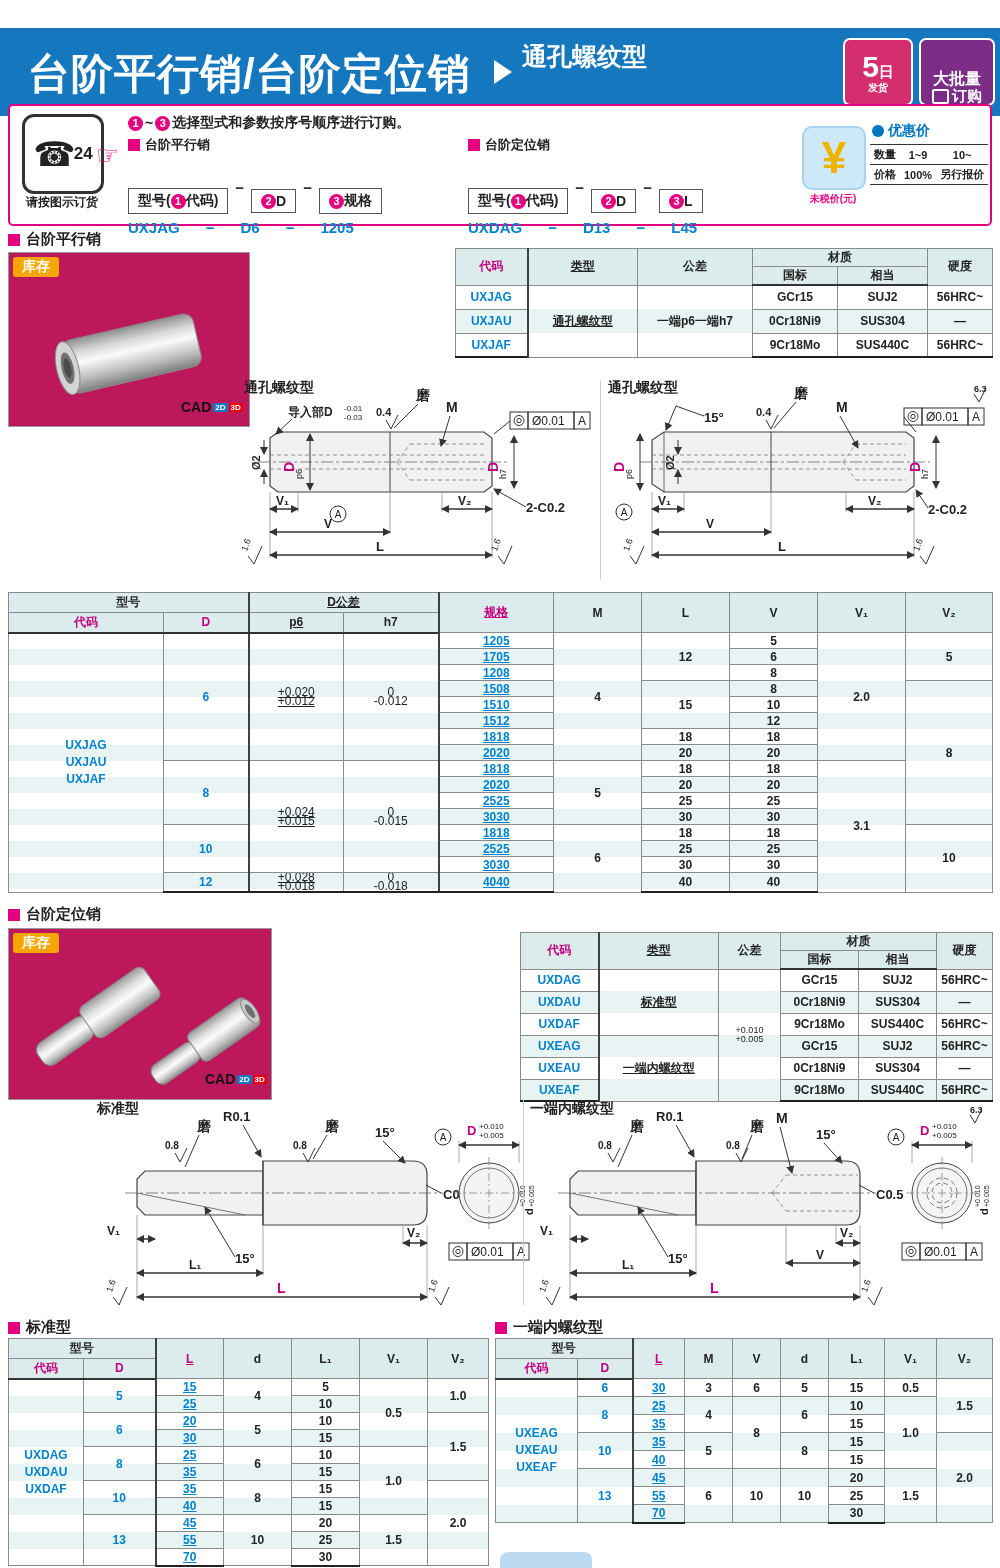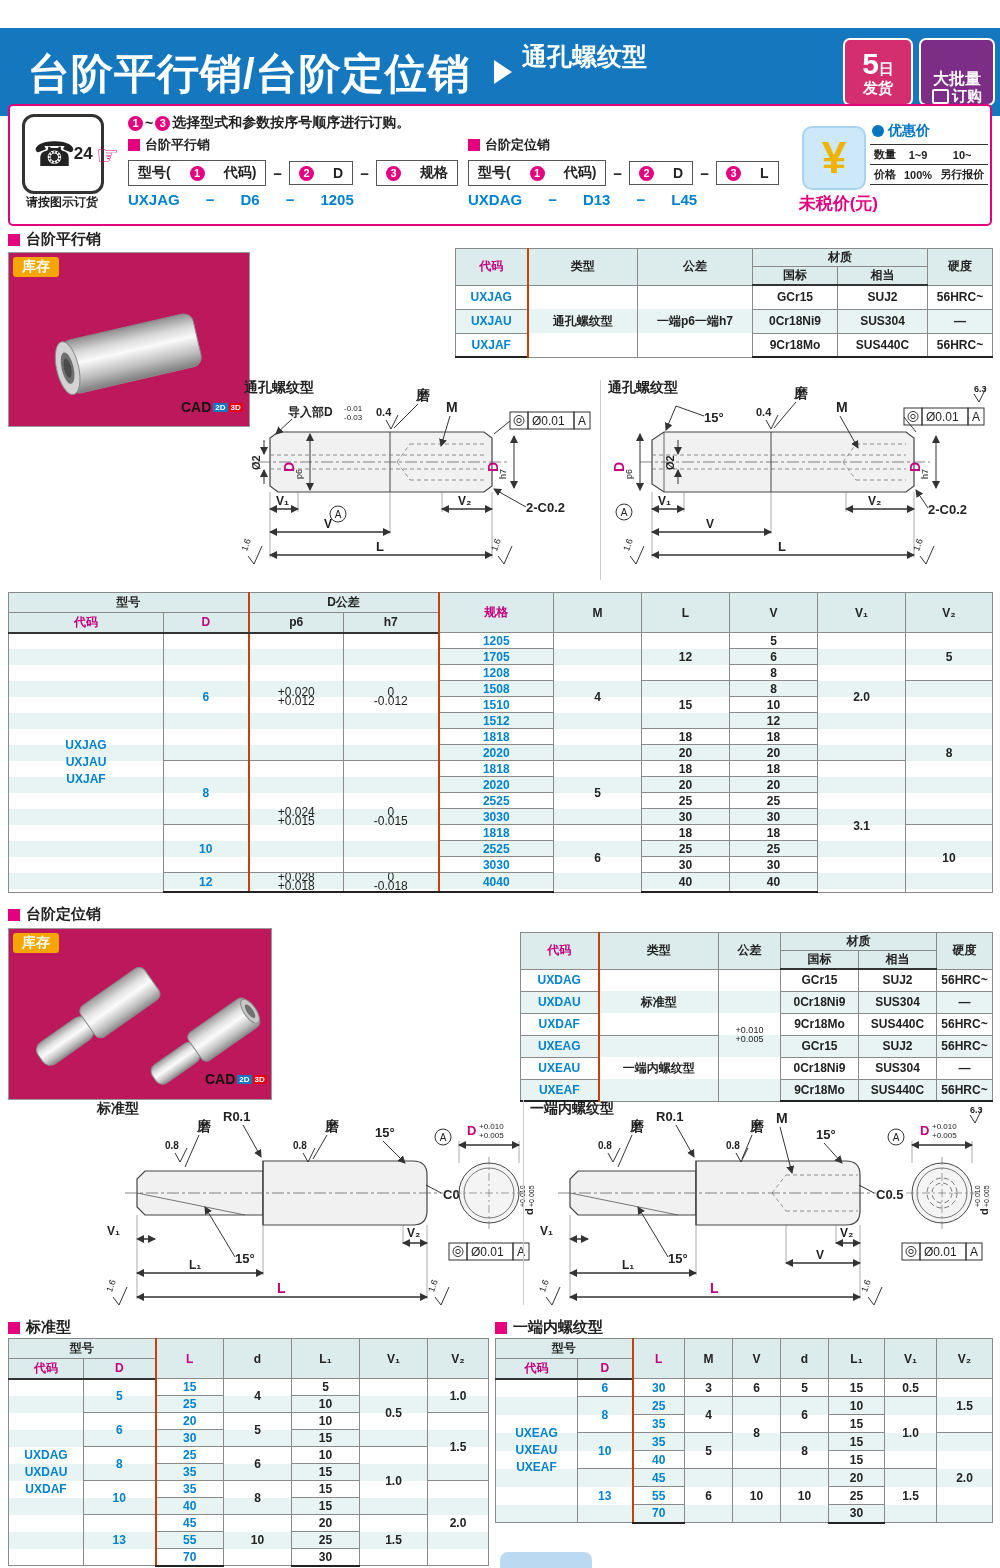--- a/index.html
+++ b/index.html
@@ -8,46 +8,46 @@
   
   .banner{position:absolute;left:0;top:0;width:1000px;height:88px;background:#1577bd;margin-top:28px;}
   .banner .title{position:absolute;left:28px;top:18px;font-size:42px;font-weight:bold;color:#fff;letter-spacing:1px;white-space:nowrap;}
   .banner .tri{position:absolute;left:494px;top:32px;width:0;height:0;border-left:18px solid #fff;border-top:12px solid transparent;border-bottom:12px solid transparent;}
   .banner .subs{position:absolute;left:522px;top:14px;font-size:25px;line-height:29px;font-weight:bold;color:#fff;white-space:nowrap;}
   .badge{position:absolute;top:10px;height:64px;border:2px solid #fff;border-radius:7px;color:#fff;
          display:flex;flex-direction:column;align-items:center;justify-content:center;line-height:1.05;}
   .badge1{left:843px;width:66px;background:#d42e6e;}
   .badge1 .b1a{font-size:30px;font-weight:bold;}
   .badge1 .b1a small{font-size:15px;}
-  .badge1 .b1b{font-size:15px;font-weight:bold;}
+  .badge1 .b1b{font-size:10px;font-weight:bold;}
   .badge2{left:919px;width:72px;background:#7c2e87;justify-content:flex-end;}
   .badge2 .b2a{font-size:16px;font-weight:bold;}
   .badge2 .b2b{font-size:15px;font-weight:bold;display:flex;align-items:center;gap:3px;}
   .cart-ic{display:inline-block;width:13px;height:11px;border:2px solid #fff;border-radius:2px;position:relative;}
   
   .orderbox{position:absolute;left:8px;top:104px;width:980px;height:118px;border:2px solid #e4007f;border-radius:5px;background:#fff;}
   .phone{position:absolute;left:12px;top:8px;width:76px;height:74px;border:3px solid #333;border-radius:12px;
          display:flex;align-items:center;justify-content:center;font-weight:bold;}
   .phone .ph-g{font-size:34px;color:#222;}
   .phone .ph-24{font-size:17px;color:#222;margin-left:-2px;}
   .phone-label{position:absolute;left:2px;top:88px;width:100px;text-align:center;font-size:12px;font-weight:bold;}
   .finger{position:absolute;left:86px;top:34px;font-size:26px;color:#e4007f;}
   .ord-line1{position:absolute;left:118px;top:8px;font-size:14px;font-weight:bold;display:flex;align-items:center;gap:2px;}
   .numc{display:inline-flex;width:15px;height:15px;border-radius:50%;background:#e4007f;color:#fff;font-size:11px;font-weight:bold;align-items:center;justify-content:center;}
   .ogroup{position:absolute;top:30px;}
   .ogroup.ga{left:118px;} .ogroup.gb{left:458px;}
   .ogroup .gt{font-size:13px;font-weight:bold;display:flex;align-items:center;gap:5px;}
   .sqr{display:inline-block;width:12px;height:12px;background:#e4007f;}
   .fields{display:flex;align-items:center;gap:7px;margin-top:6px;}
-  .fbox{border:1px solid #555;padding:3px 9px;font-size:14px;font-weight:bold;display:flex;align-items:center;gap:19px;background:#fff;}
+  .fbox{border:1px solid #555;padding:3px 9px;font-size:14px;font-weight:bold;display:flex;align-items:center;gap:0;background:#fff;margin-top:28px;}
   .dash{font-size:15px;font-weight:bold;}
   .example{display:flex;gap:26px;margin-top:5px;font-size:15px;font-weight:bold;color:#0082cf;}
   .yenbox{position:absolute;left:792px;top:20px;width:60px;height:60px;background:#cde8f8;border:2px solid #a8d4ef;border-radius:10px;
           display:flex;align-items:center;justify-content:center;font-size:44px;font-weight:bold;color:#efb400;}
-  .untaxed{position:absolute;left:778px;top:86px;width:90px;text-align:right;font-size:17px;font-weight:bold;color:#e4007f;}
+  .untaxed{position:absolute;left:778px;top:86px;width:90px;text-align:center;font-size:10px;font-weight:bold;color:#e4007f;}
   .deal{position:absolute;left:862px;top:16px;font-size:14px;font-weight:bold;color:#0075c2;display:flex;align-items:center;gap:4px;}
   .bluedot{width:12px;height:12px;border-radius:50%;background:#0075c2;display:inline-block;}
   .pricetab{position:absolute;left:860px;top:38px;border-collapse:collapse;font-size:11px;font-weight:bold;}
   .pricetab td{border-top:1.5px solid #333;border-bottom:1.5px solid #333;padding:2px 4px;text-align:center;}
   
   .sectitle{position:absolute;font-size:15px;font-weight:bold;display:flex;align-items:center;gap:6px;}
   
   .photobox{position:absolute;border:1px solid #999;background:#be185d;}
   .stock{position:absolute;left:4px;top:4px;background:#f7a600;color:#fff;font-size:14px;font-weight:bold;padding:1px 9px;border-radius:3px;}
   .cadbadge{position:absolute;display:flex;align-items:center;gap:2px;font-weight:bold;text-align:center;}
@@ -60,21 +60,21 @@
   table.dat th,table.dat td{border:1px solid #8a8a8a;text-align:center;vertical-align:middle;padding:0;overflow:hidden;}
   table.dat{border:1px solid #444;}
   table.dat thead th{background:#dcecec;font-size:12px;font-weight:bold;}
   table.dat thead tr:last-child th{border-bottom:2px solid #333;}
   table.dat tbody td{font-size:12px;font-weight:bold;background:transparent;}
   table.dat .mag{color:#c4007f;}
   table.dat .code{color:#0082cf;font-weight:bold;}
   table.dat .lg{font-size:13px;line-height:17px;}
   table.dat .spec{color:#0082cf;}
   table.dat .tol{font-size:9px;line-height:9px;font-weight:normal;}
-  table.dat .bl2{border-left:2px solid #c2410c;}
+  table.dat .bl2{border-left:2px solid #404040;text-decoration:underline;}
   table.dat tbody{background:repeating-linear-gradient(#ffffff 0 var(--rh),#e7f4f3 var(--rh) calc(var(--rh)*2));}
   #mat1 tbody{--rh:24px;} #mat1 tbody tr{height:24px;} #mat1 thead tr{height:18px;}
   #mat2 tbody{--rh:22px;} #mat2 tbody tr{height:22px;} #mat2 thead tr{height:18px;}
   #main tbody{--rh:16px;} #main tbody tr{height:16px;} #main thead tr{height:20px;}
   #std  tbody{--rh:17px;} #std  tbody tr{height:17px;} #std thead tr{height:20px;}
   #thr  tbody{--rh:18px;} #thr  tbody tr{height:18px;} #thr thead tr{height:20px;}
   #main tbody td, #std tbody td, #thr tbody td{font-size:12px;}
   table.dat tbody tr:last-child td{border-bottom:2px solid #222;}
   .tblwrap{position:absolute;}
   

